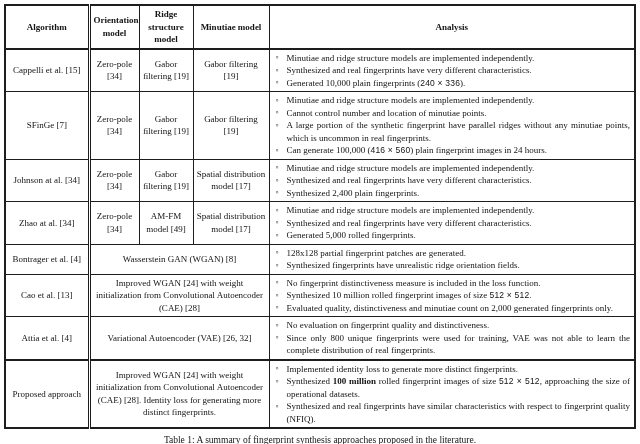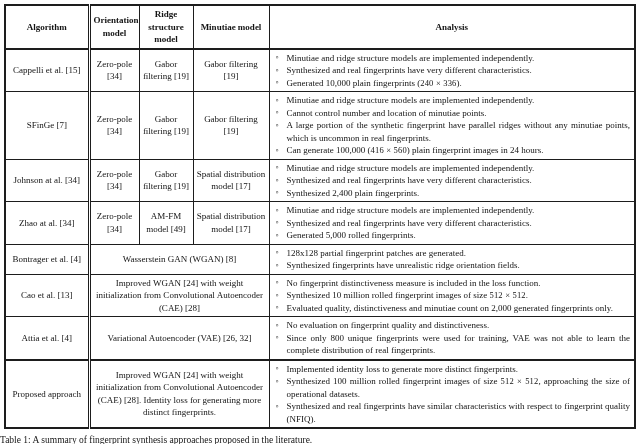--- a/index.html
+++ b/index.html
@@ -24,24 +24,24 @@
   thead th { font-weight: bold; border-bottom: 2px solid #1d1d1d; }
   .h-alg, .c-alg { border-right: 3px double #1d1d1d; }
   tr.proposed td { border-top: 2px solid #1d1d1d; }
   td.c-ana { text-align: left; padding: 2px 4px 2px 4px; }
   ul.ana { margin: 0; padding: 0; list-style: none; }
   ul.ana li {
     position: relative; padding-left: 13px;
     text-align: justify; text-justify: inter-word;
   }
   .bullet { position: absolute; left: 2px; top: -0.5px; font-size: 9px; color:#141414; }
-  .math { font-family: Liberation Serif, serif; font-size: 8.5px; letter-spacing: 0.2px; }
-  b { font-weight: normal; }
+  .math { font-family: Liberation Sans, sans-serif; font-size: 8.5px; letter-spacing: 0.2px; }
+  b { font-weight: bold; }
   .caption {
-    font-size: 9.5px; margin-top: 6px;
+    text-align: center; font-size: 9.5px; margin-top: 6px;
     white-space: nowrap;
   }
 </style>
 </head>
 <body>
 
 <table>
   <colgroup>
     <col style="width:84px">
     <col style="width:50px">

